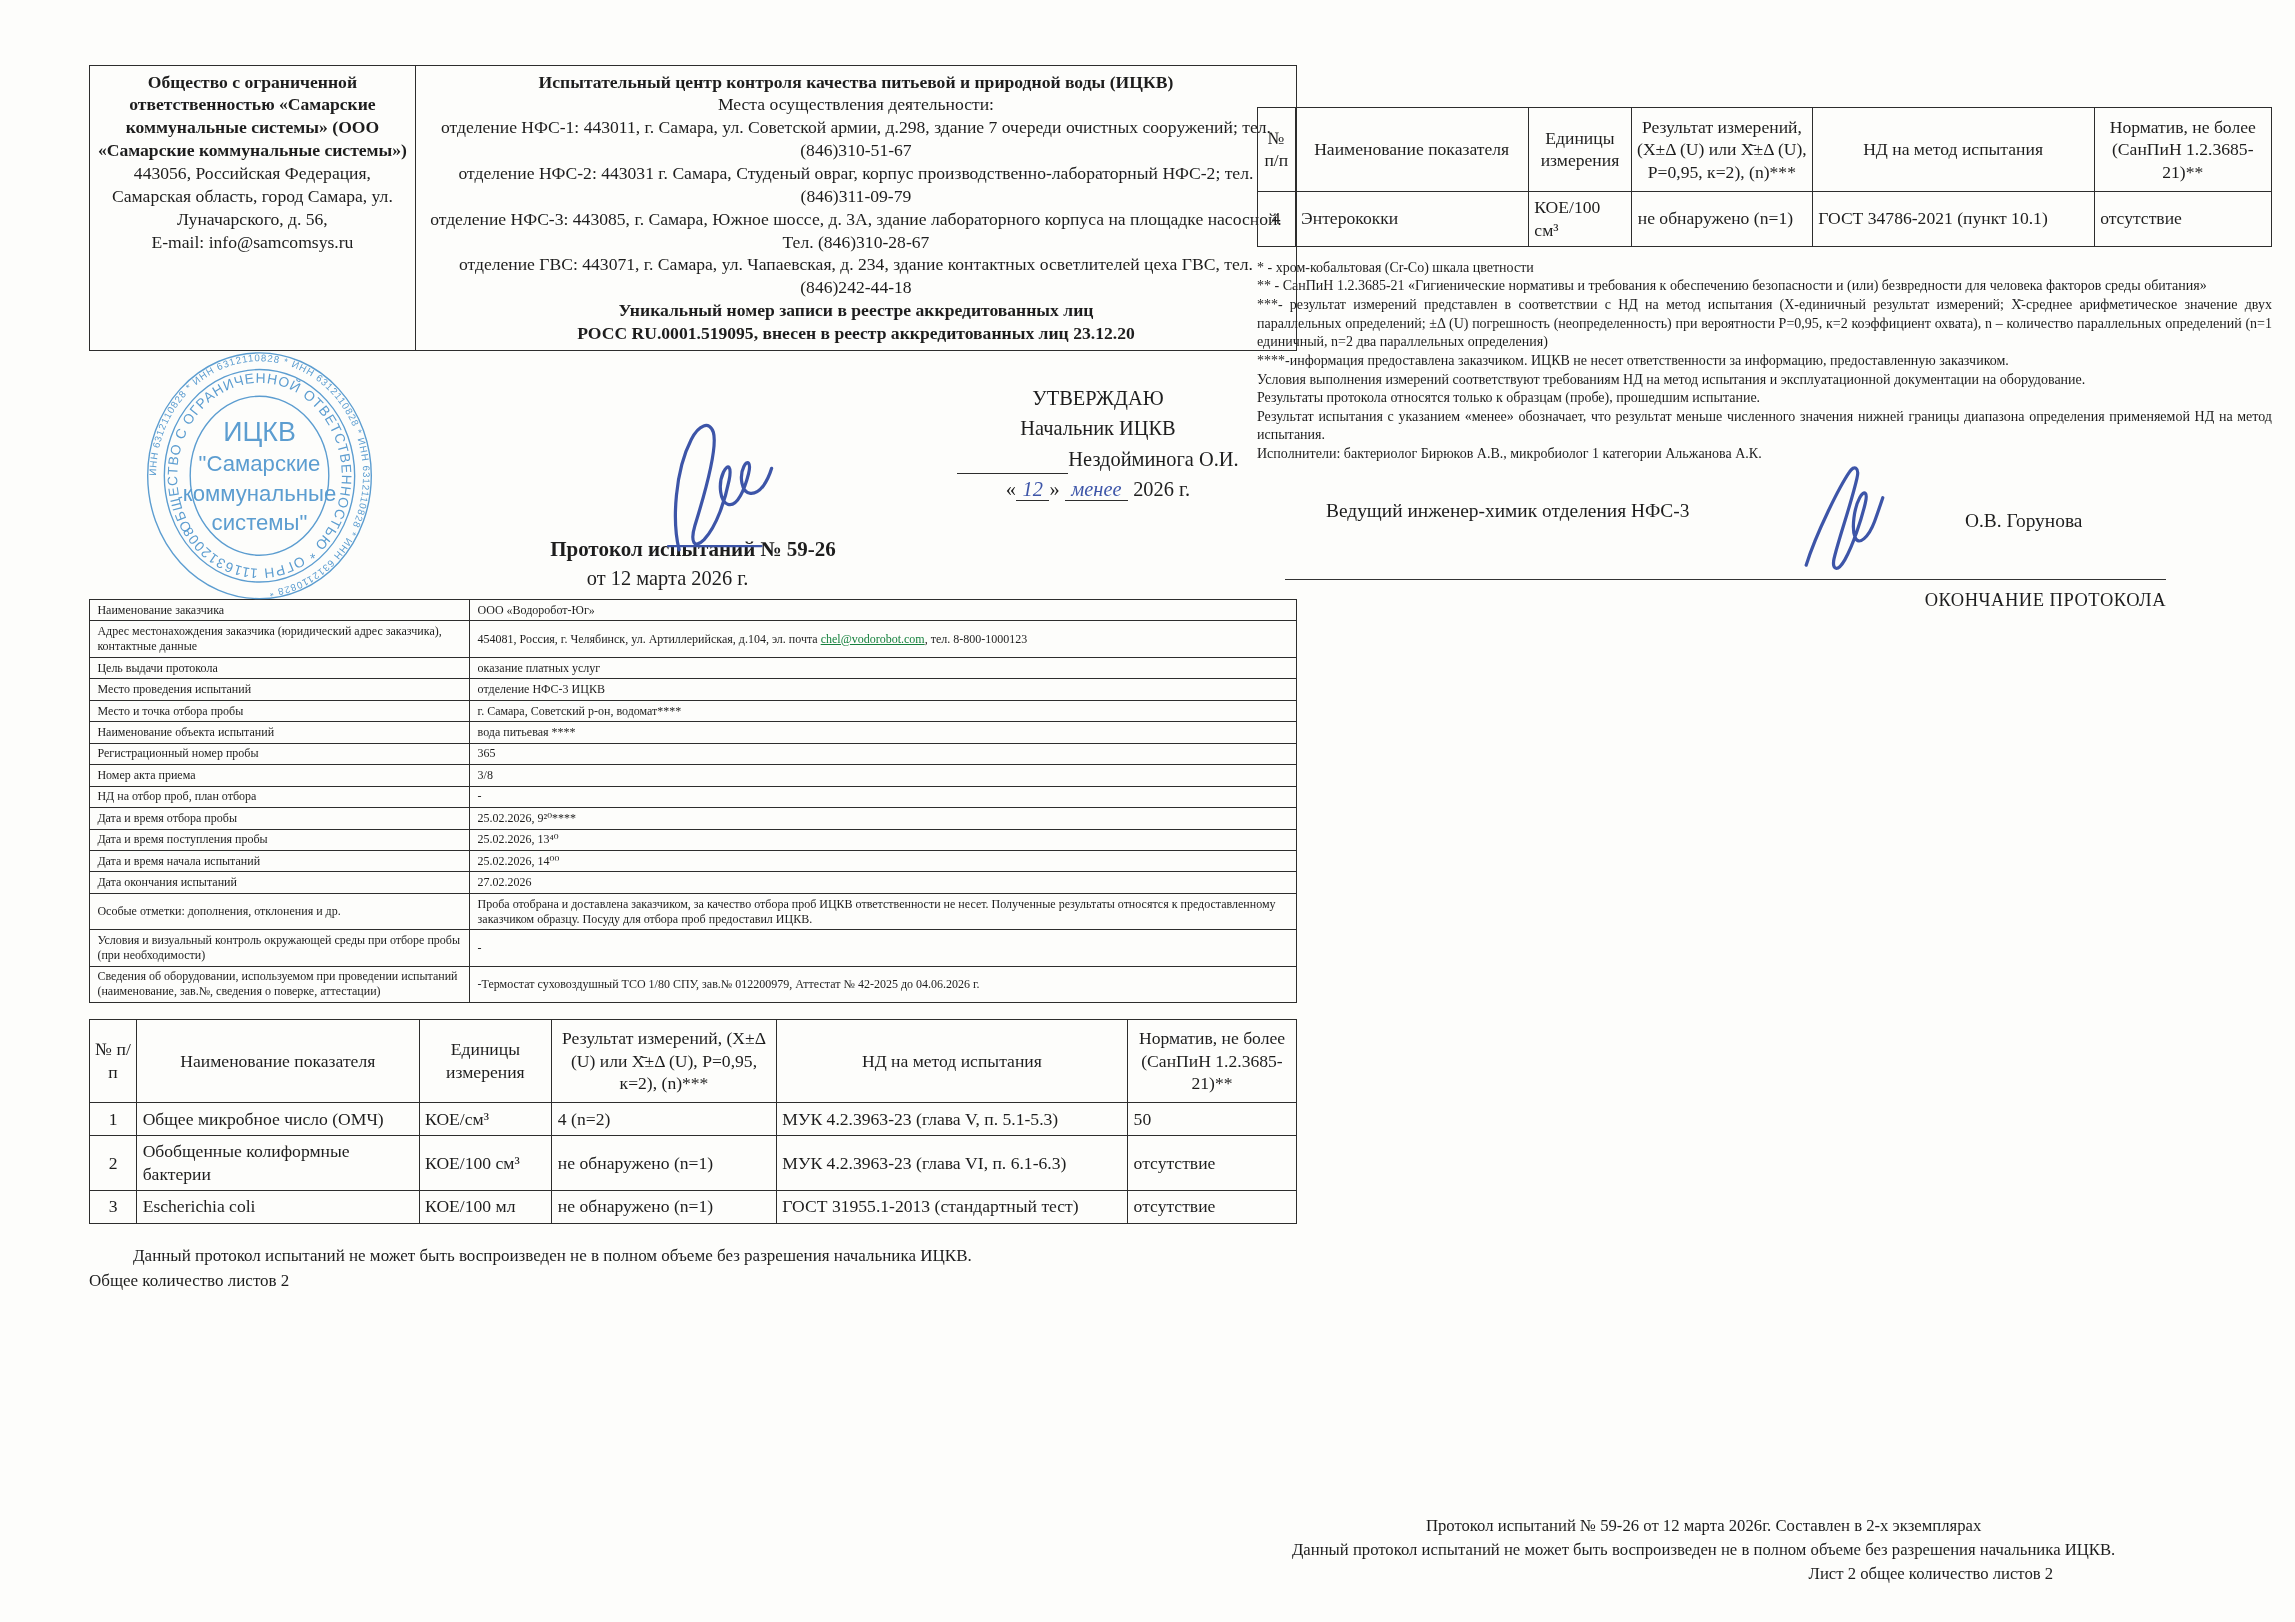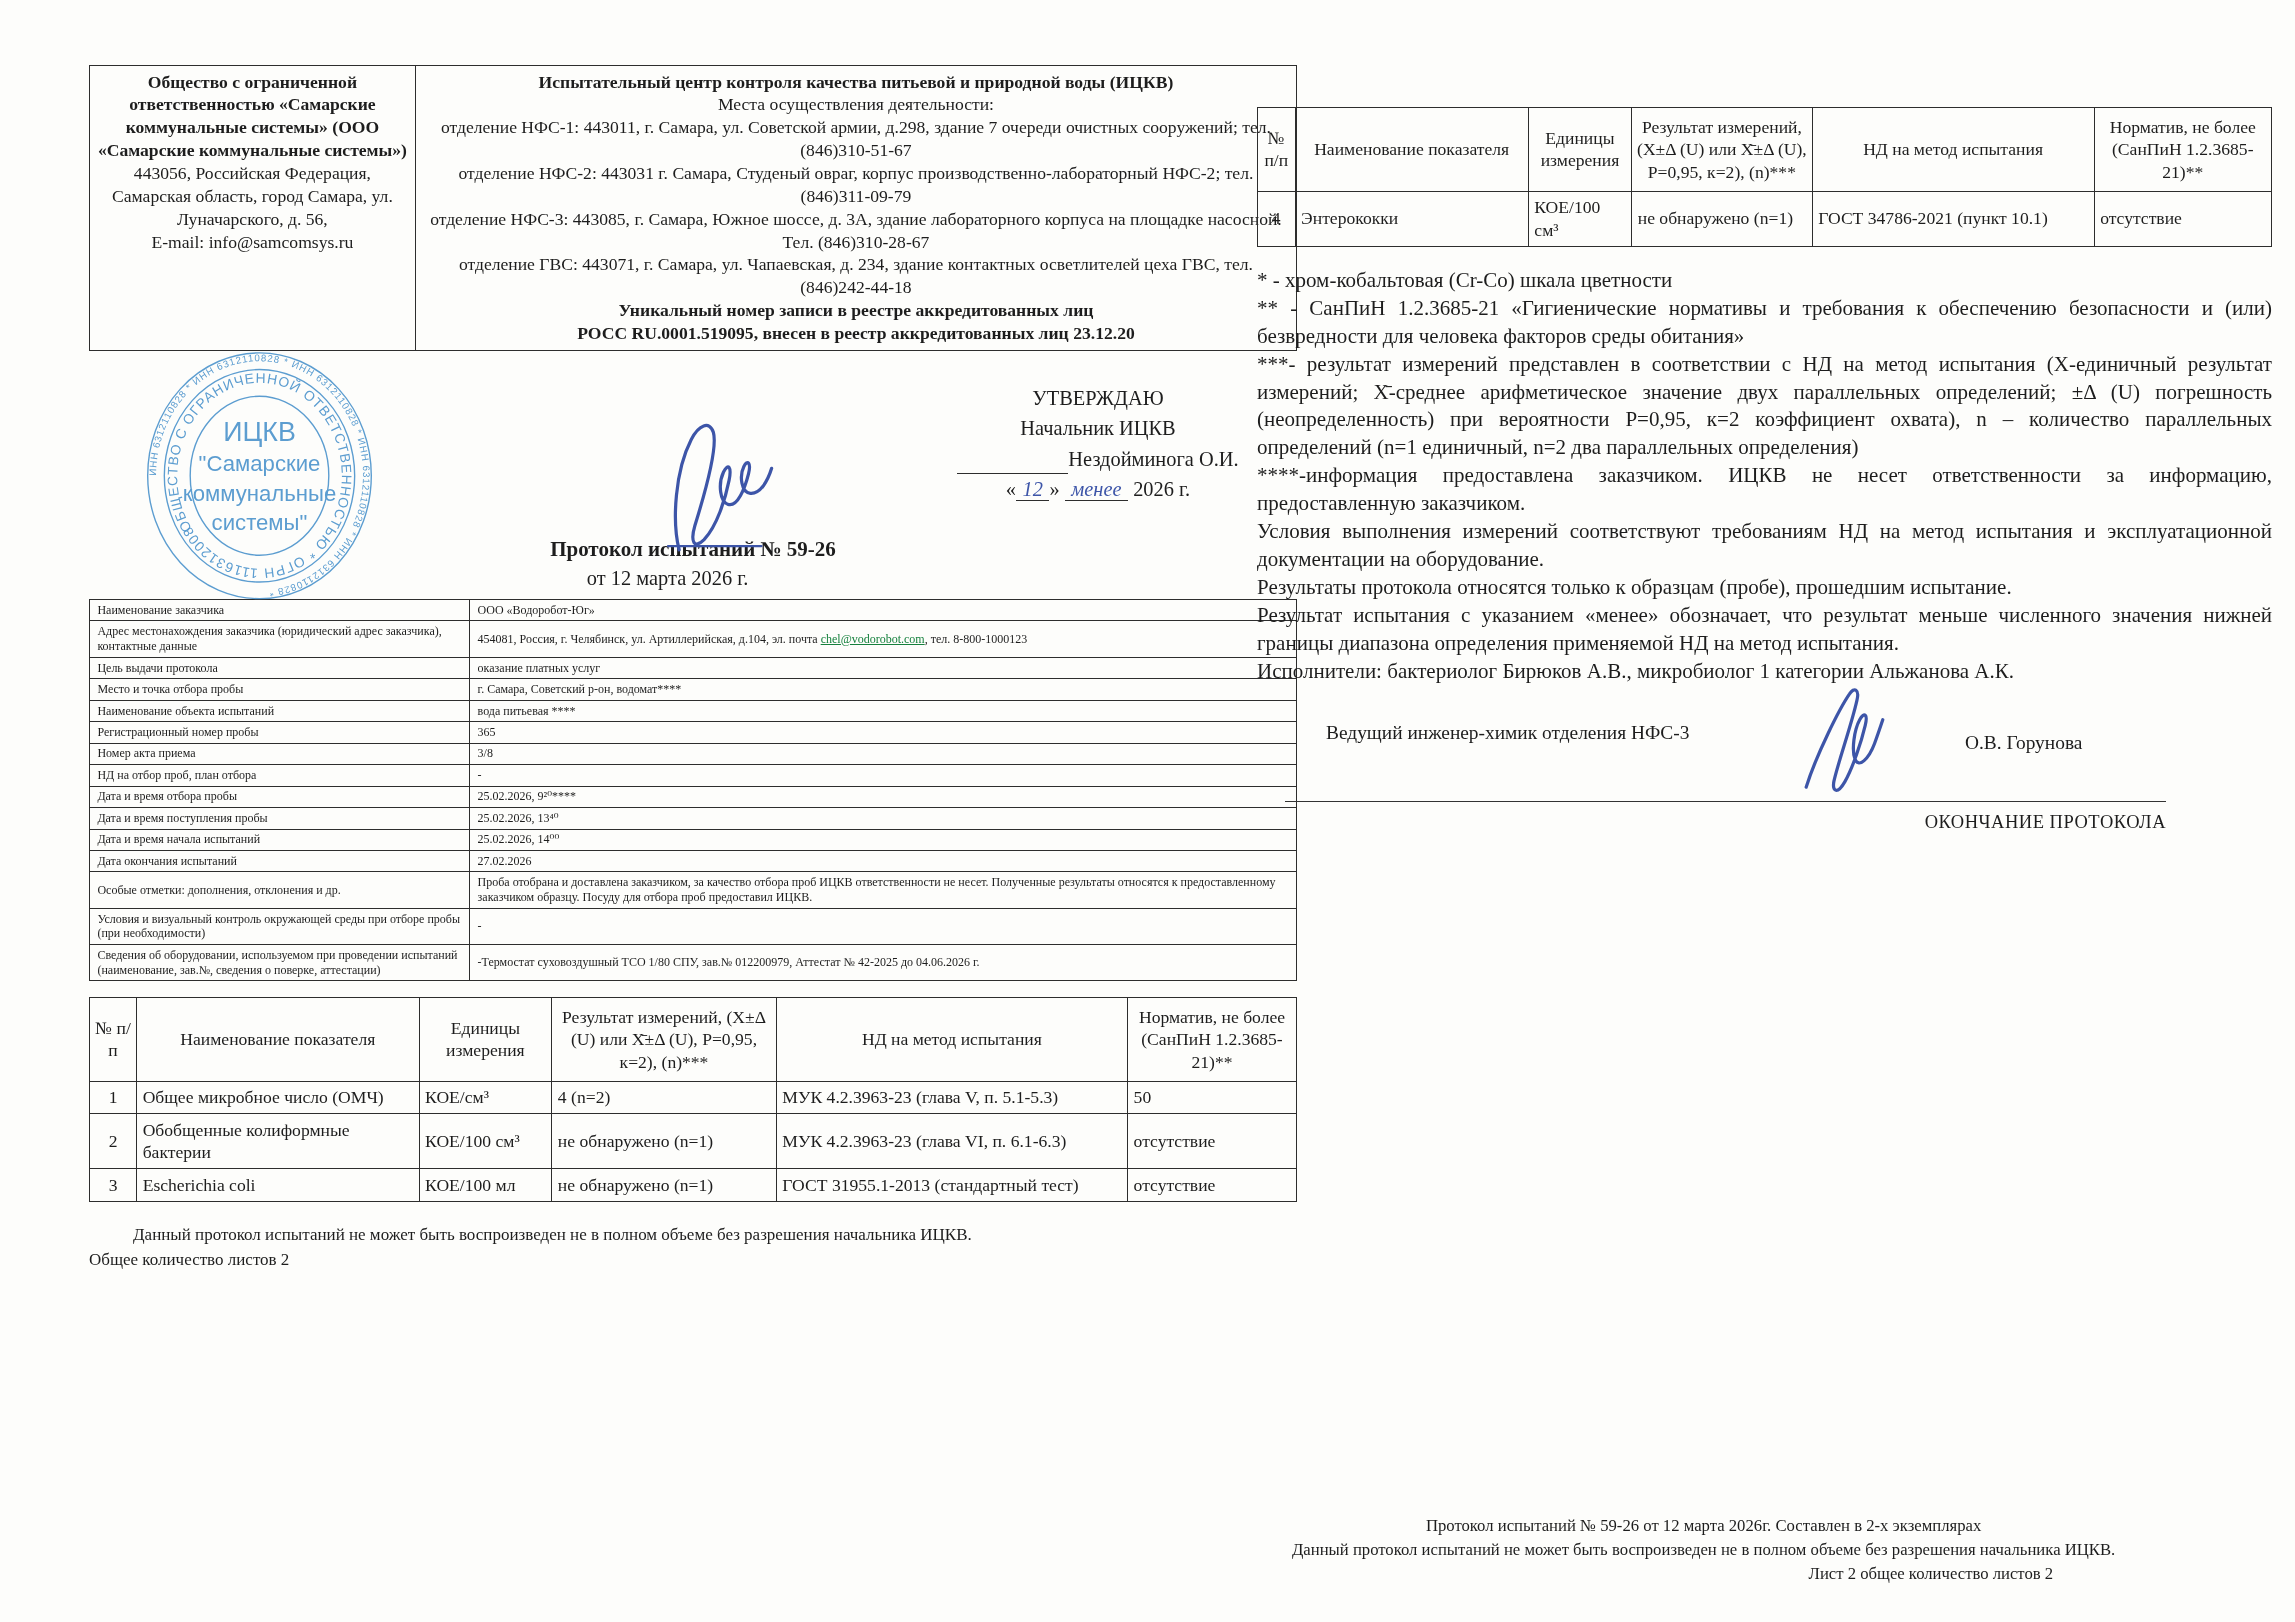--- a/index.html
+++ b/index.html
@@ -45,21 +45,21 @@
   .res td{font-size:17.6px;line-height:1.28;padding:4.6px 5.6px;vertical-align:middle}
   .res td.hc{text-align:center;padding:7.4px 3.7px}
   .res td.num{text-align:center}
 
   
   .foot1{margin-top:19.4px;font-size:17px;line-height:1.5}
   .foot1 .l1{padding-left:44px}
   .foot1 .l2{text-align:left;padding-right:130px}
 
   
-  .fnotes{margin-top:20px;font-size:21px;line-height:1.33;text-align:justify}
+  .fnotes{margin-top:12px;font-size:14px;line-height:1.33;text-align:justify}
   .fnotes p{margin:0}
   .sigrow{position:relative;margin-top:32px;height:60px;font-size:19.4px}
   .sigrow .role{position:absolute;left:69px;top:4px}
   .sigrow .name{position:absolute;left:708px;top:14px}
   #sig2{left:527px;top:-37px;width:120px;height:120px}
   .endline{margin-top:23px;margin-left:28px;width:881px;border-top:1.9px solid #333}
   .endlabel{width:881px;margin-left:28px;text-align:right;font-size:18.5px;margin-top:10.2px;letter-spacing:0.5px}
   .foot2{position:absolute;top:1416px;left:0;width:88%;font-size:16.7px;line-height:1.45;text-align:center}
   .foot2 .l3{text-align:right;padding-right:97px}
 
@@ -152,20 +152,24 @@
         </tr>
     <tr>
       <td class="lbl">Адрес местонахождения заказчика (юридический адрес заказчика), контактные данные</td>
       <td><span>454081, Россия, г. Челябинск, ул. Артиллерийская, д.104, эл. почта </span><a class="em">chel@vodorobot.com</a><span>, тел. 8-800-1000123</span></td>
     </tr>
     <tr>
           <td class="lbl">Цель выдачи протокола</td>
           <td>оказание платных услуг</td>
         </tr>
     <tr>
+          <td class="lbl">Место проведения испытаний</td>
+          <td>отделение НФС-3 ИЦКВ</td>
+        </tr>
+    <tr>
           <td class="lbl">Место и точка отбора пробы</td>
           <td>г. Самара, Советский р-он, водомат****</td>
         </tr>
     <tr>
           <td class="lbl">Наименование объекта испытаний</td>
           <td>вода питьевая ****</td>
         </tr>
     <tr>
           <td class="lbl">Регистрационный номер пробы</td>
           <td>365</td>

